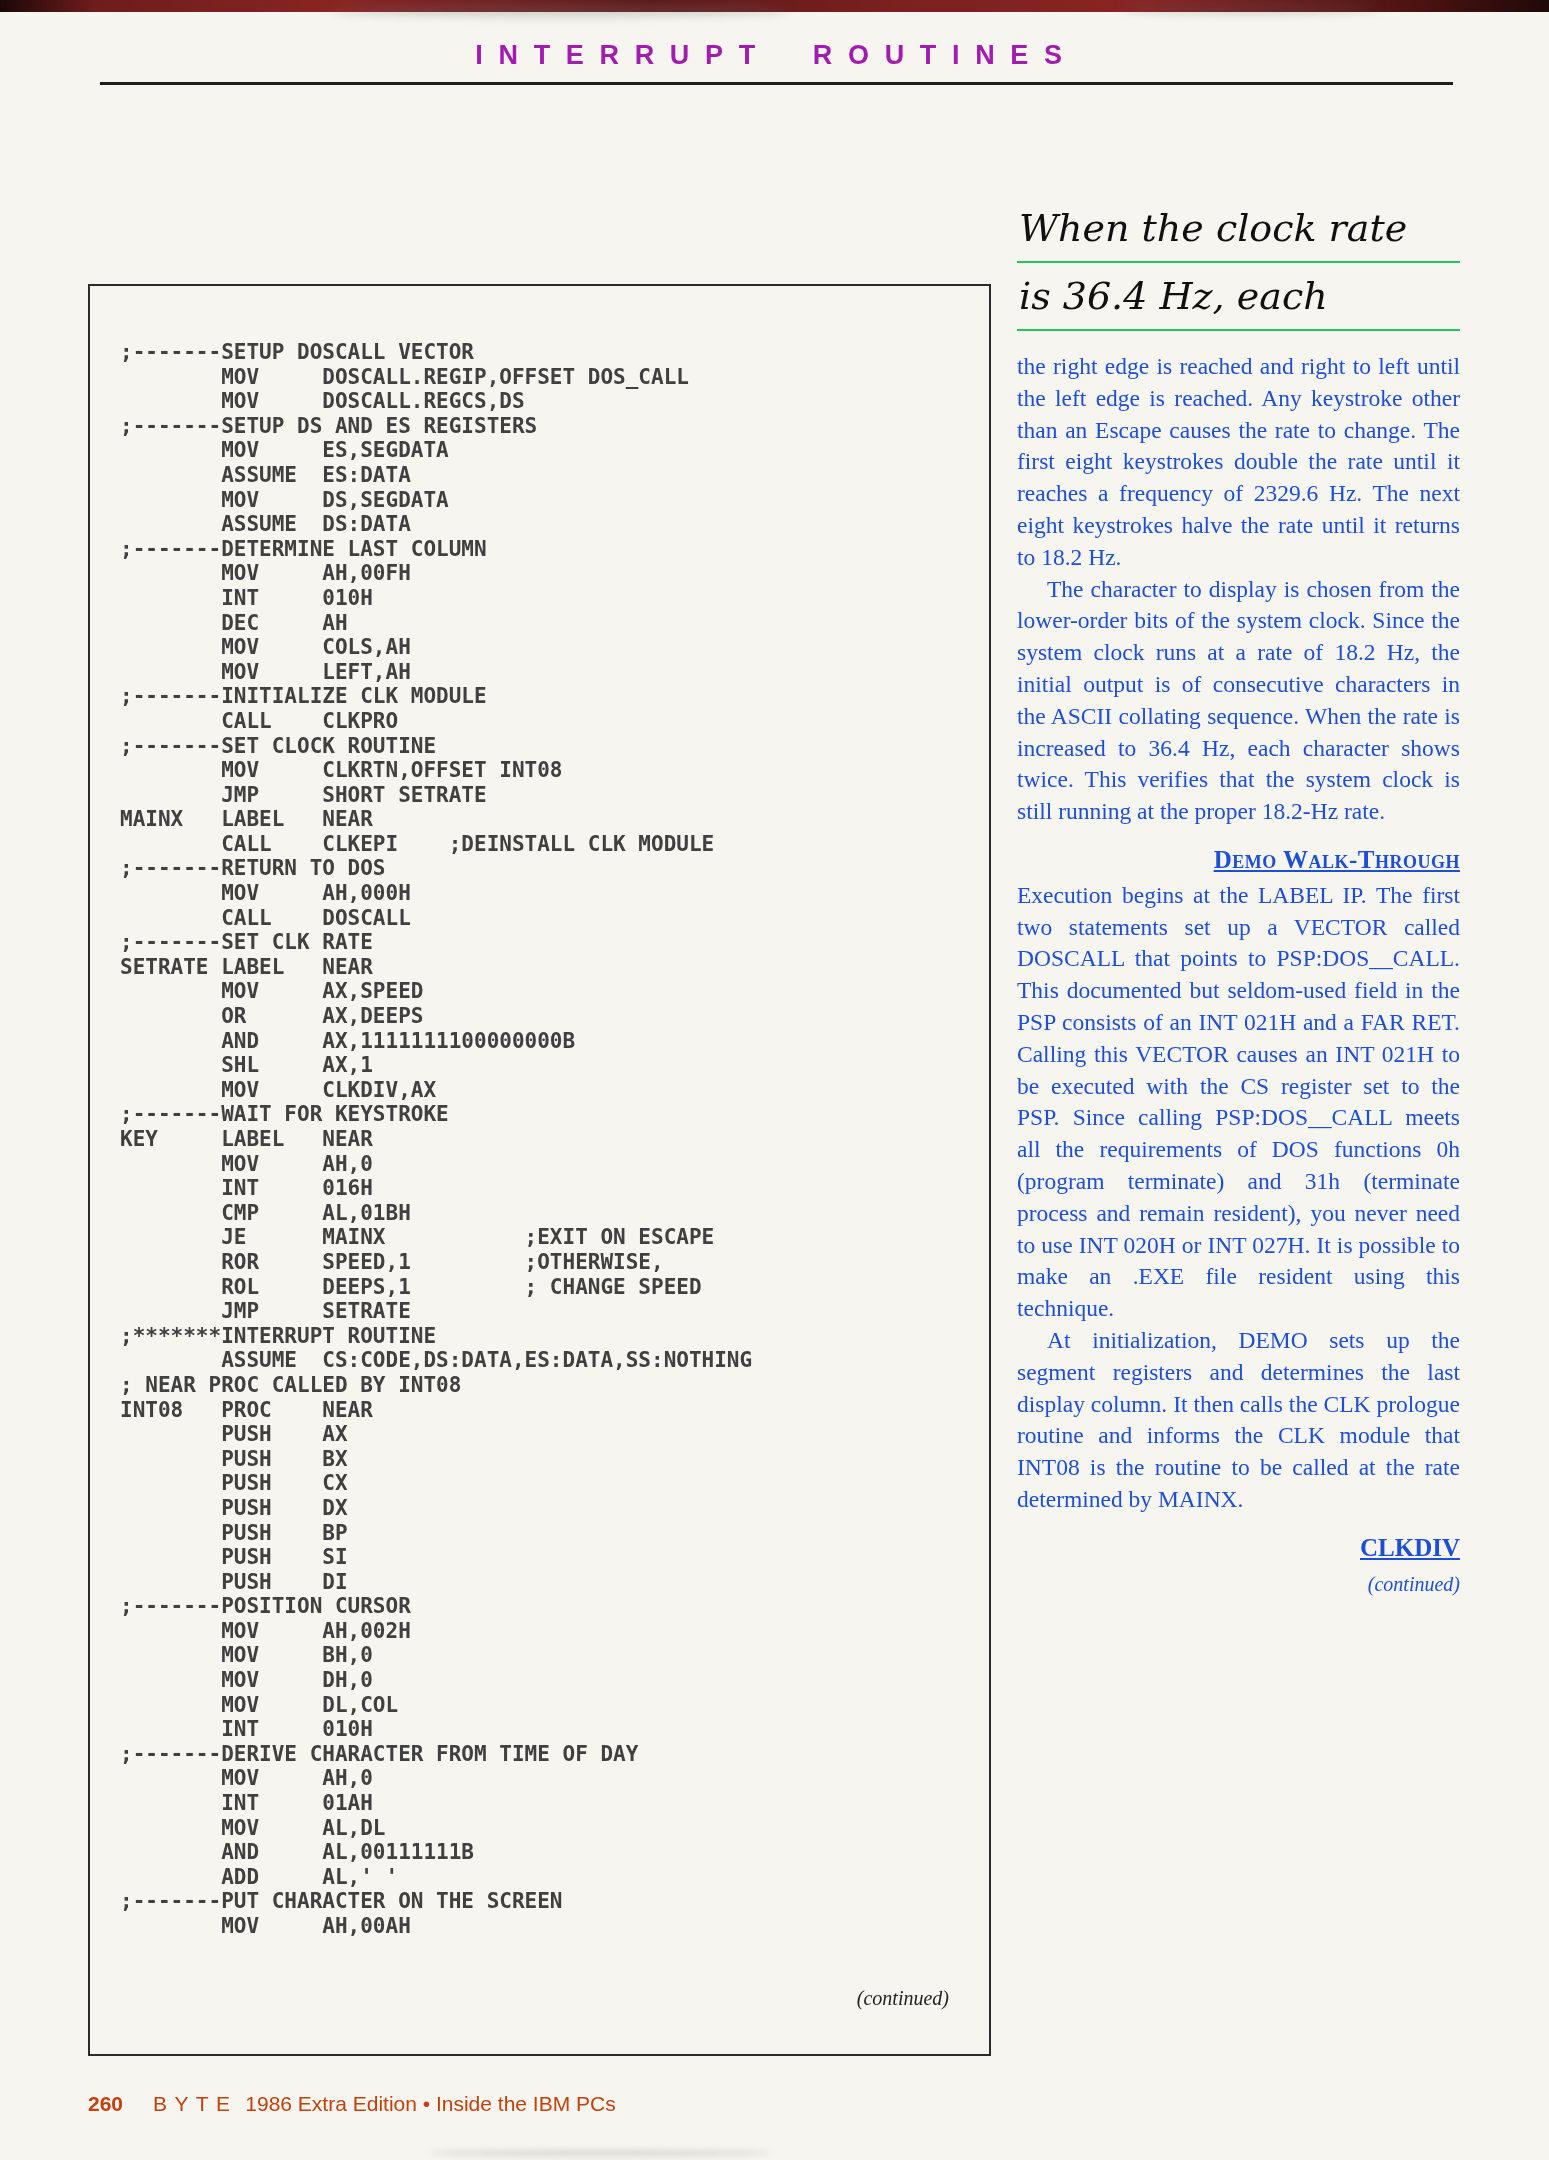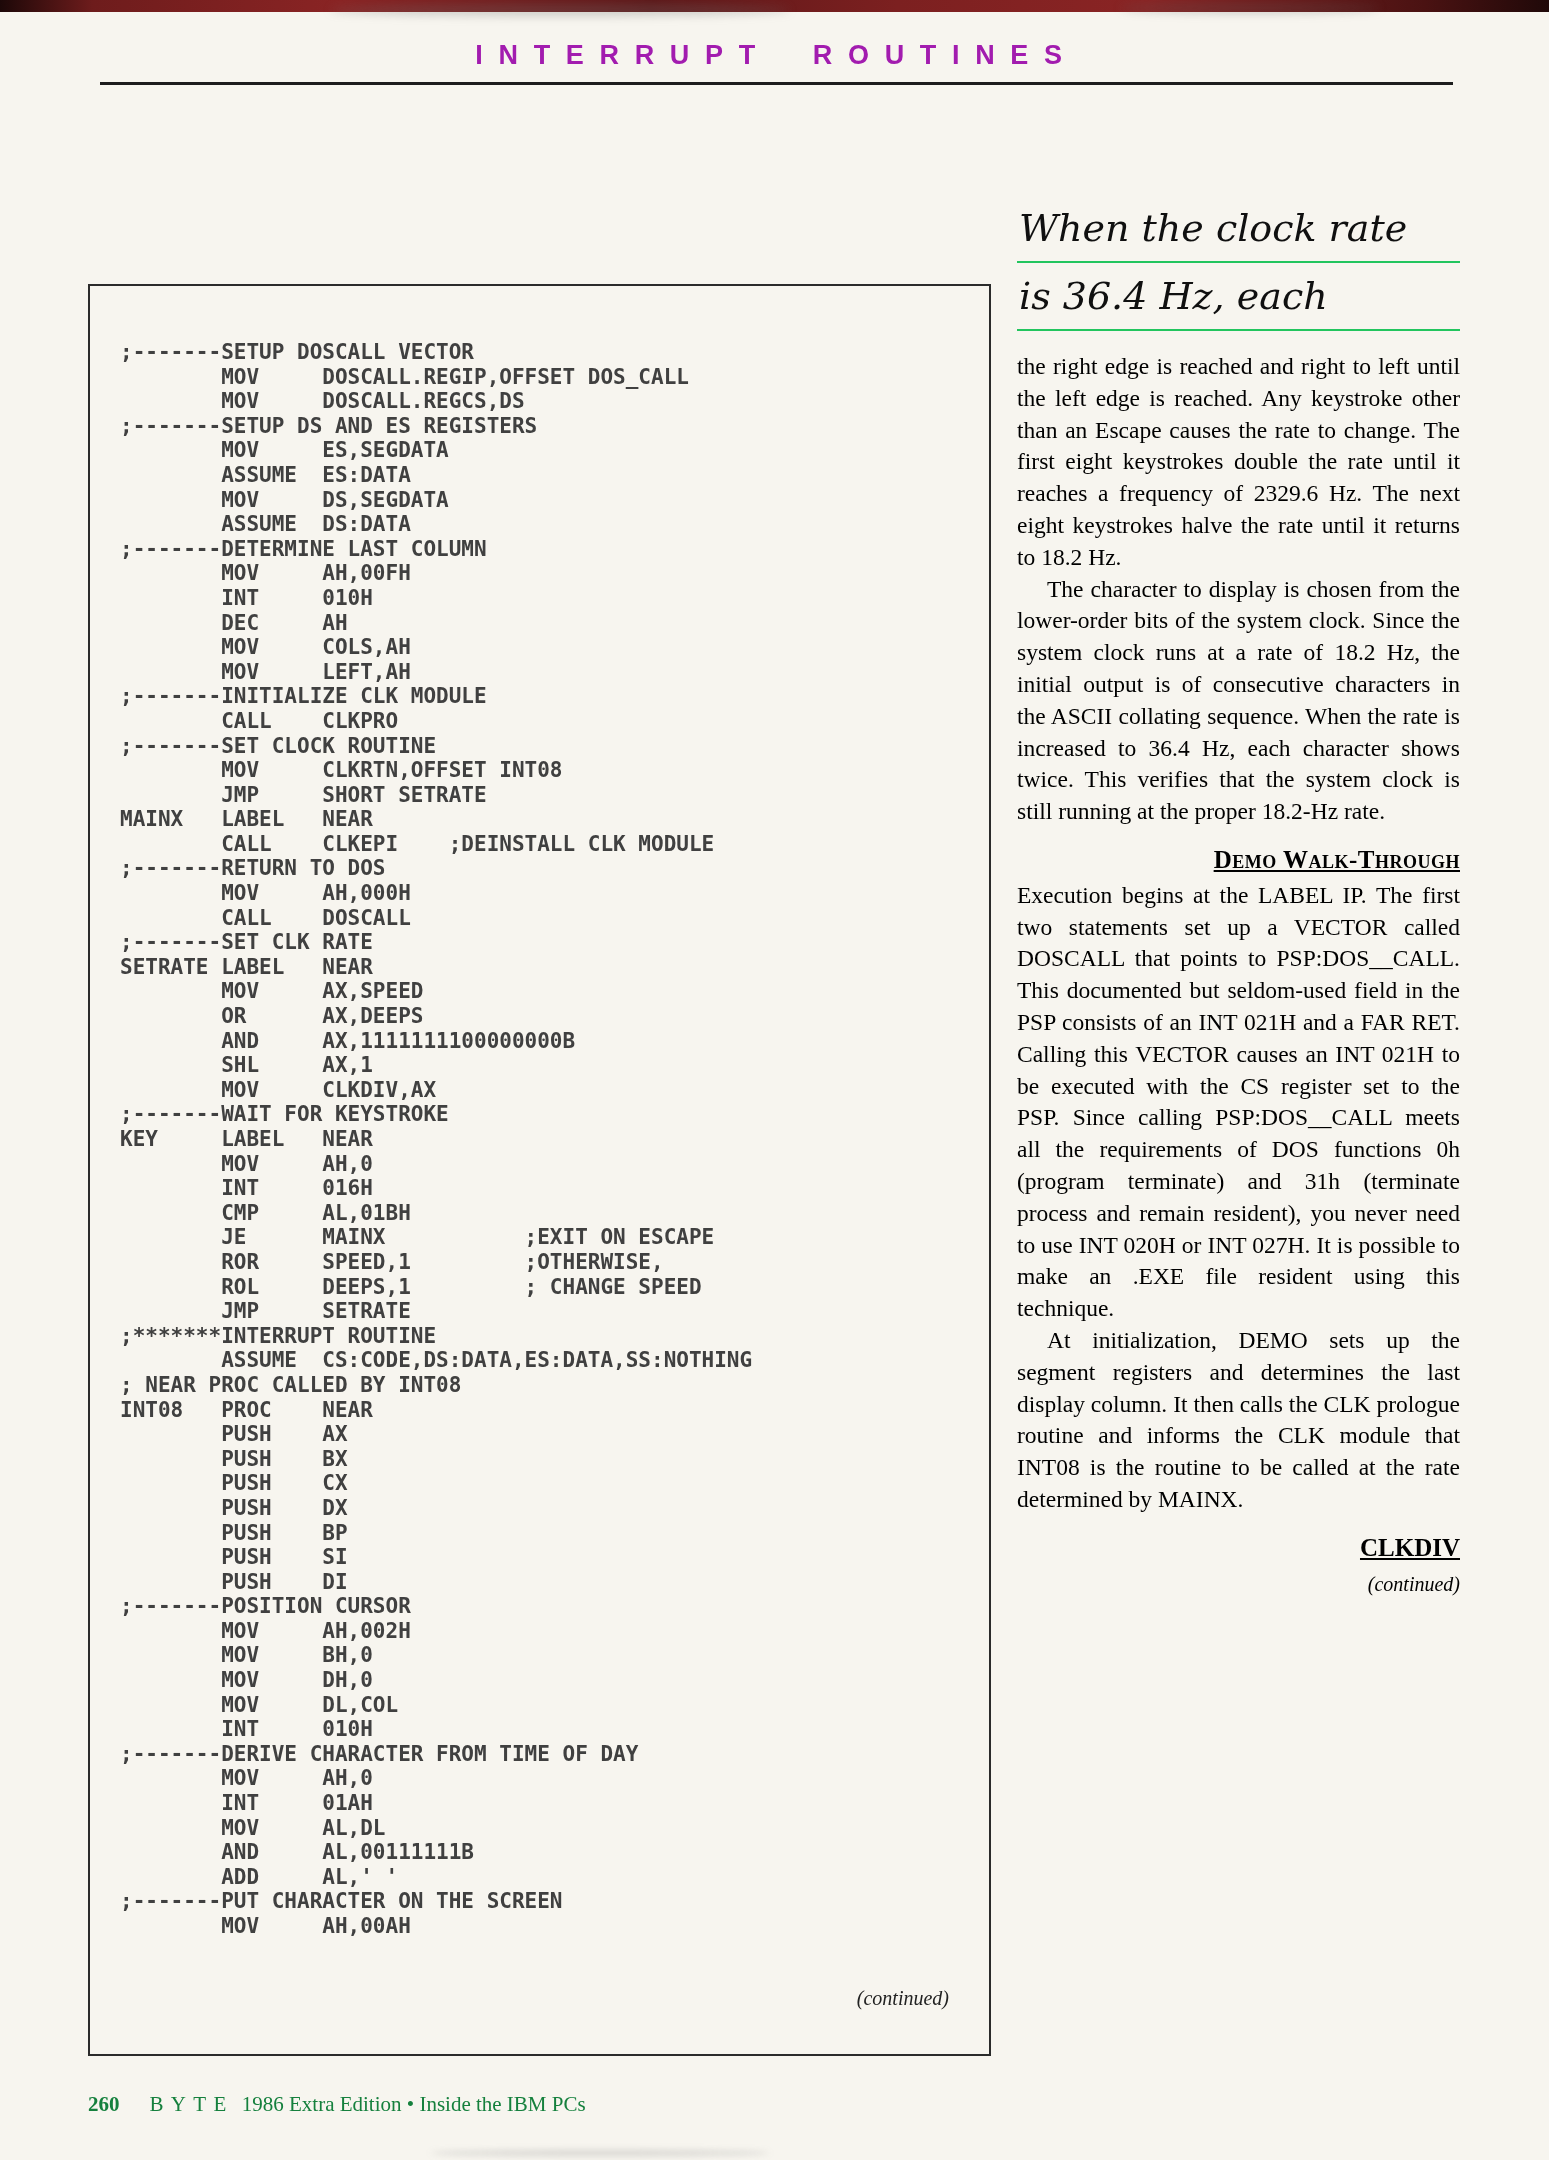--- a/index.html
+++ b/index.html
@@ -76,40 +76,40 @@
     color:#101010;
     padding:0 0 11px 2px;
     border-bottom:2px solid #22c55e;
     margin-bottom:11px;
   }
   .body-text{
     margin-top:20px;
     font-size:23.5px; line-height:31.8px;
     text-align:justify;
     hyphens:auto;
-    color:#000000;
+    color:#1d4ed8;
   }
   .body-text p{ margin:0; }
   .body-text p.indent{ text-indent:30px; }
   .subhead{
     font-family:"Liberation Serif", serif;
     font-weight:bold; font-size:25px;
     margin:16px 0 4px 0;
     text-align:right; text-indent:0;text-decoration:underline;
   }
   .smallcaps{ font-variant:small-caps; letter-spacing:0.5px; }
   .article-continued{
     text-align:right; font-style:italic; font-size:20px; margin-top:6px;
   }
 
   
   .page-footer{
     position:absolute; left:88px; top:2092px;
-    font-family:Liberation Serif, serif;
-    font-size:21px; color:#15803d;
+    font-family:Liberation Sans, sans-serif;
+    font-size:21px; color:#c2410c;
   }
   .pagenum{ font-weight:bold; margin-right:30px; }
   .mag{ letter-spacing:0.35em; margin-right:8px; }
 </style>
 </head>
 <body>
 
 <div>
 
   <div class="scan-strip"></div>

